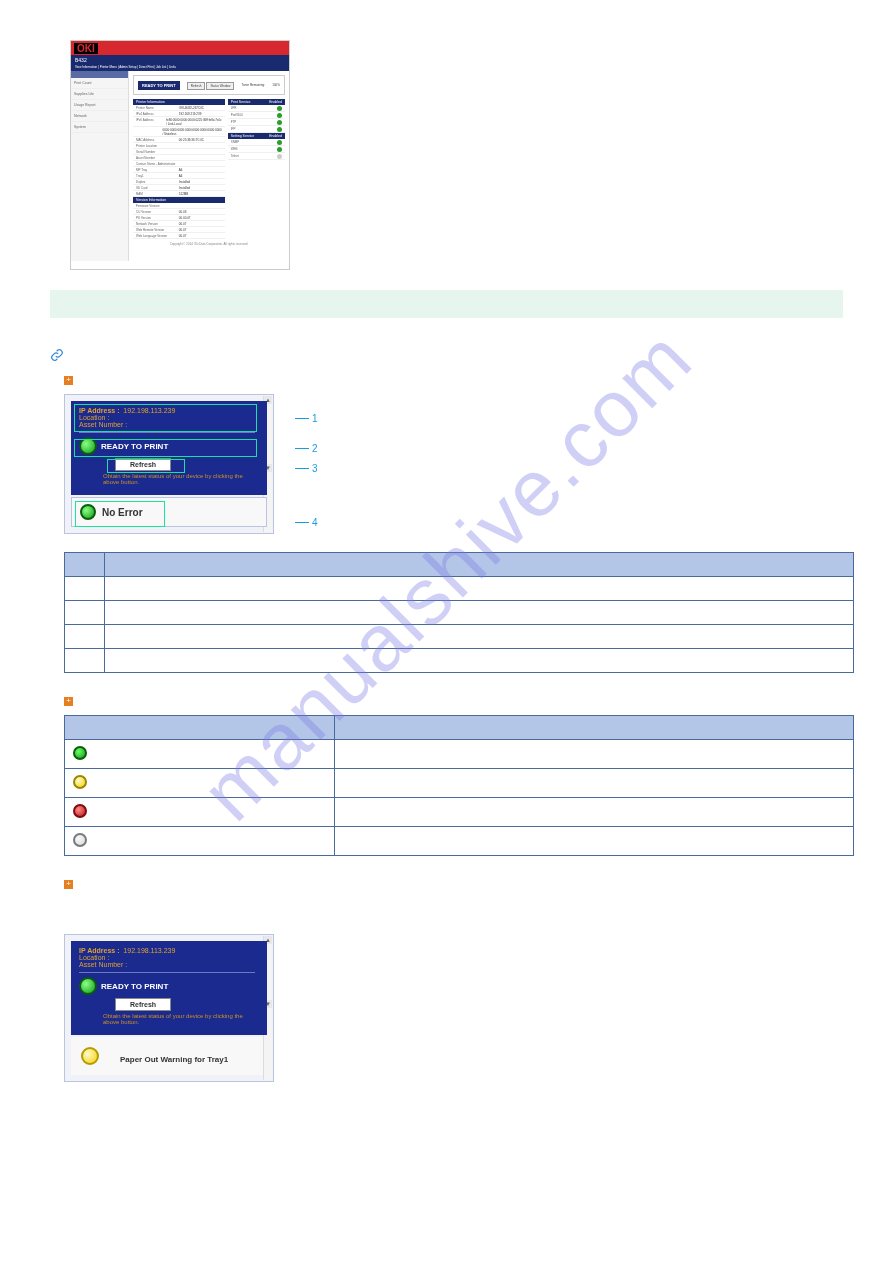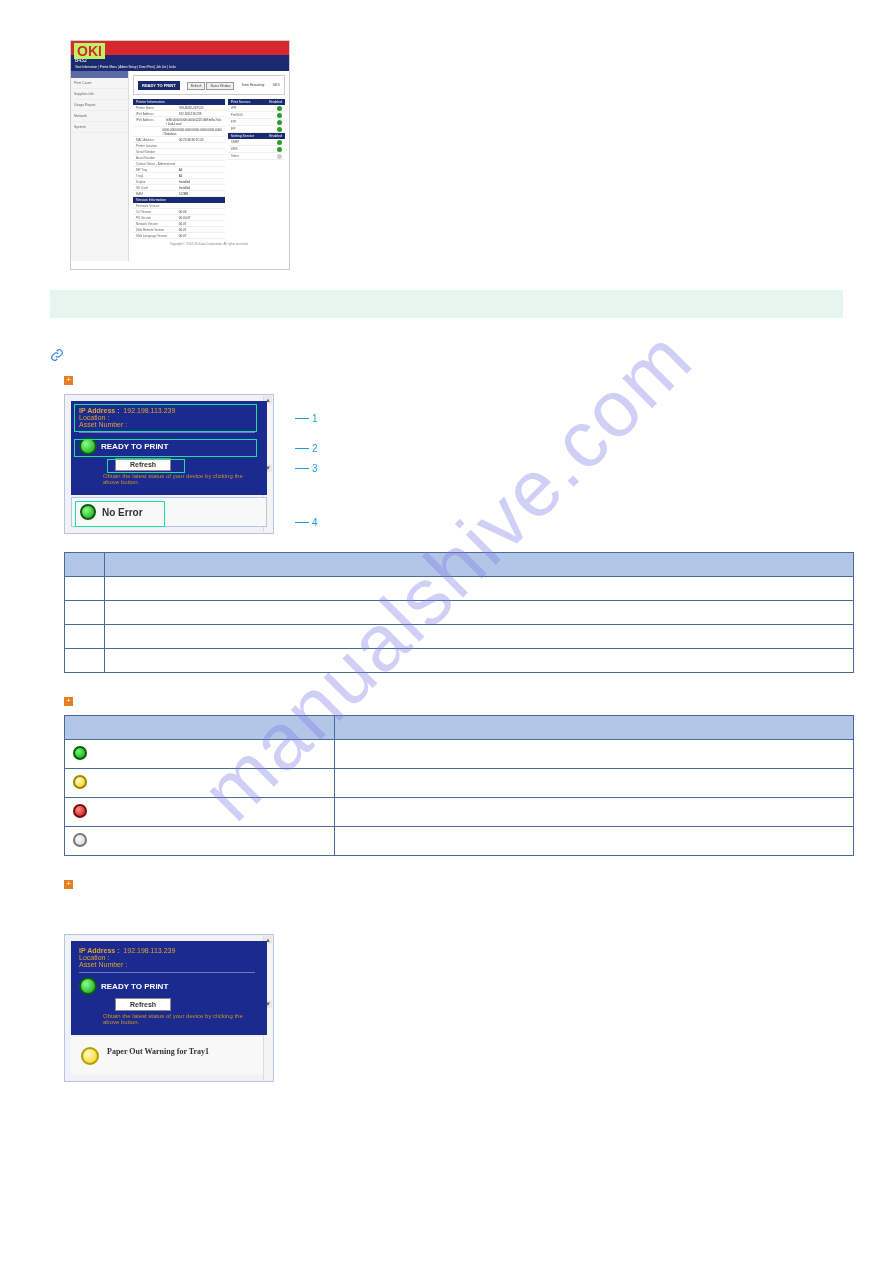--- a/index.html
+++ b/index.html
@@ -31,21 +31,21 @@
     height: 230px;
     border: 1px solid #ccc;
     margin-left: 20px;
     margin-bottom: 20px;
     background: #fff;
     position: relative;
     font-size: 4px;
     overflow: hidden;
   }
   .ss1-redbar { height: 14px; background: #d8282f; }
-  .ss1-logo { position: absolute; top:2px; left:3px; color:#d8282f; font-weight:bold; font-size:14px; background:#bef264; padding:0 3px;}
+  .ss1-logo { position: absolute; top:2px; left:3px; color:#d8282f; font-weight:bold; font-size:10px; background:#000000; padding:0 3px;}
   .ss1-bluebar { height:10px; background:#1a2a6e; color:#fff; font-size:5px; padding-left:4px; line-height:10px;}
   .ss1-menubar { height:6px; background:#1a2a6e; color:#fff; font-size:3px; padding-left:4px;}
   .ss1-body { display:flex; height:190px;}
   .ss1-side { width:58px; background:#f5f5f5; border-right:1px solid #ddd;}
   .ss1-side-h { background:#5a6aa5; height:7px;}
   .ss1-side-item { padding:3px 3px; border-bottom:1px solid #eee; font-size:3.5px; color:#666;}
   .ss1-main { flex:1; padding:4px;}
   .ss1-status { border:1px solid #ccc; height:20px; display:flex; align-items:center; padding:0 4px; margin-bottom:4px; justify-content: space-between;}
   .ss1-rtp { background:#1a2a6e; color:#fff; font-size:4px; font-weight:bold; padding:2px 4px;}
   .ss1-btn { border:1px solid #999; font-size:3px; padding:1px 3px; background:#f0f0f0;}
@@ -124,21 +124,21 @@
     width:14px; height:14px; border-radius:50%; display:inline-block;
     border:2px solid #555;
   }
   .lamp-cell.green{ background: radial-gradient(circle at 35% 35%, #6aff6a, #0d9d0d); border-color:#0d5c0d;}
   .lamp-cell.yellow{ background: radial-gradient(circle at 35% 35%, #fffacc, #f5d000); border-color:#9a8600;}
   .lamp-cell.red{ background: radial-gradient(circle at 35% 35%, #ff8a8a, #c01515); border-color:#7a0d0d;}
   .lamp-cell.gray{ background: radial-gradient(circle at 35% 35%, #f8f8f8, #d8d8d8); border-color:#7a7a7a;}
   .sw2 .sw-rtp-row, .sw2 .sw-ref-btn { }
   .sw2 .warn {
     background:#f8f8f8; border:0; margin-top:2px;
-    padding:10px 10px; display:flex; gap:8px; align-items:flex-start;font-family:Liberation Serif, serif;
+    padding:10px 10px; display:flex; gap:21px; align-items:flex-end;
   }
   .sw2 .warn .txt{ font-size:8px; font-weight:bold; color:#333; line-height:1.2;}
   .box1{ position:absolute; border:1px solid #1be0a0;}
 </style>
 </head>
 <body>
 
 
 
 <div class="watermark">manualshive.com</div>

